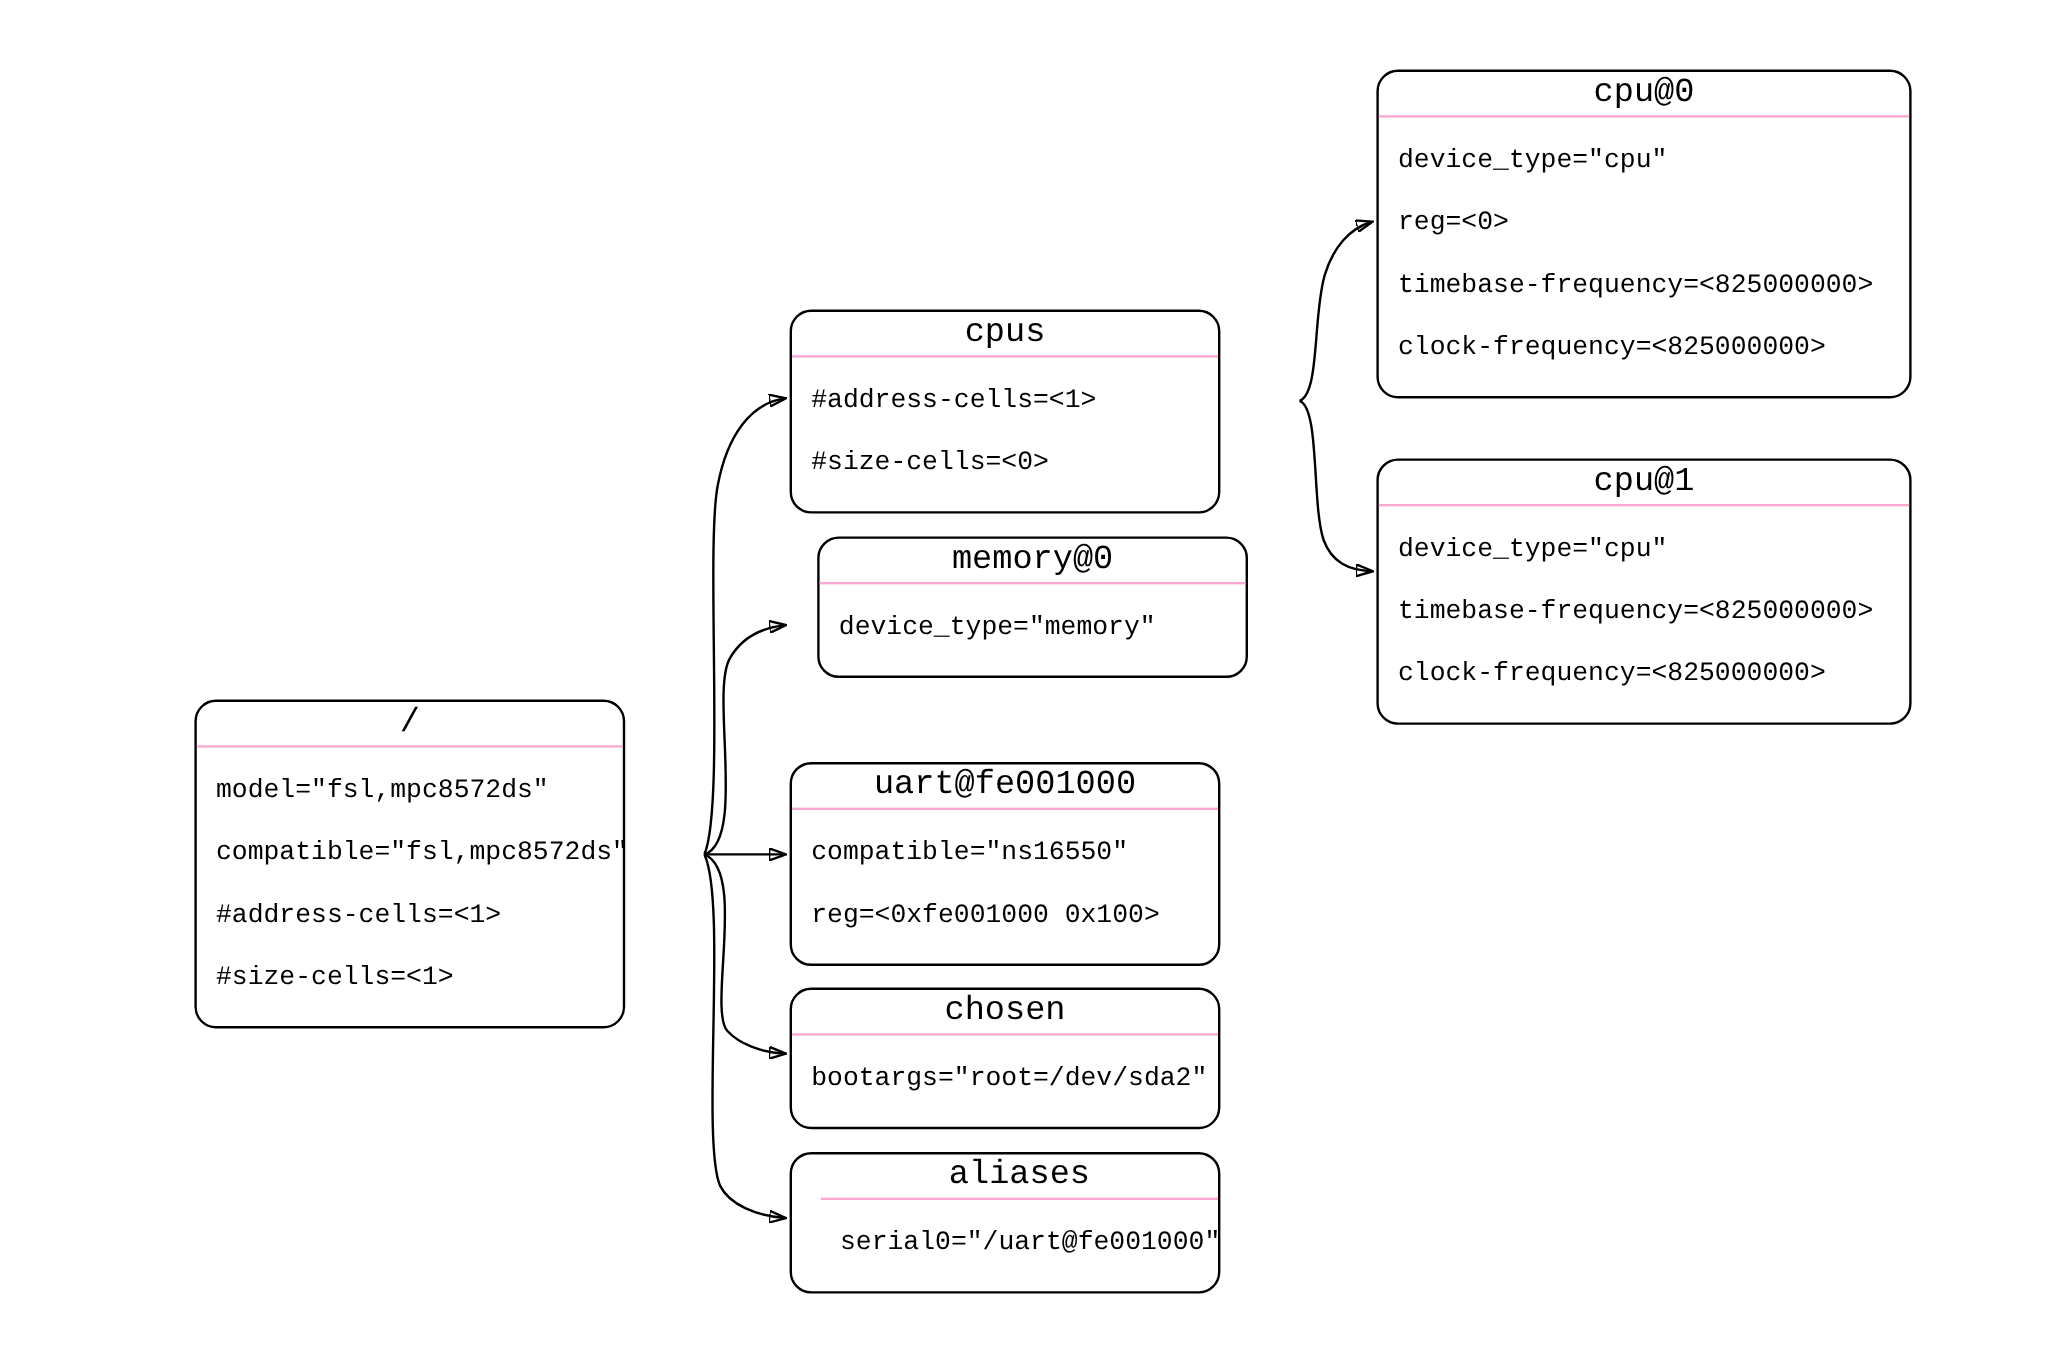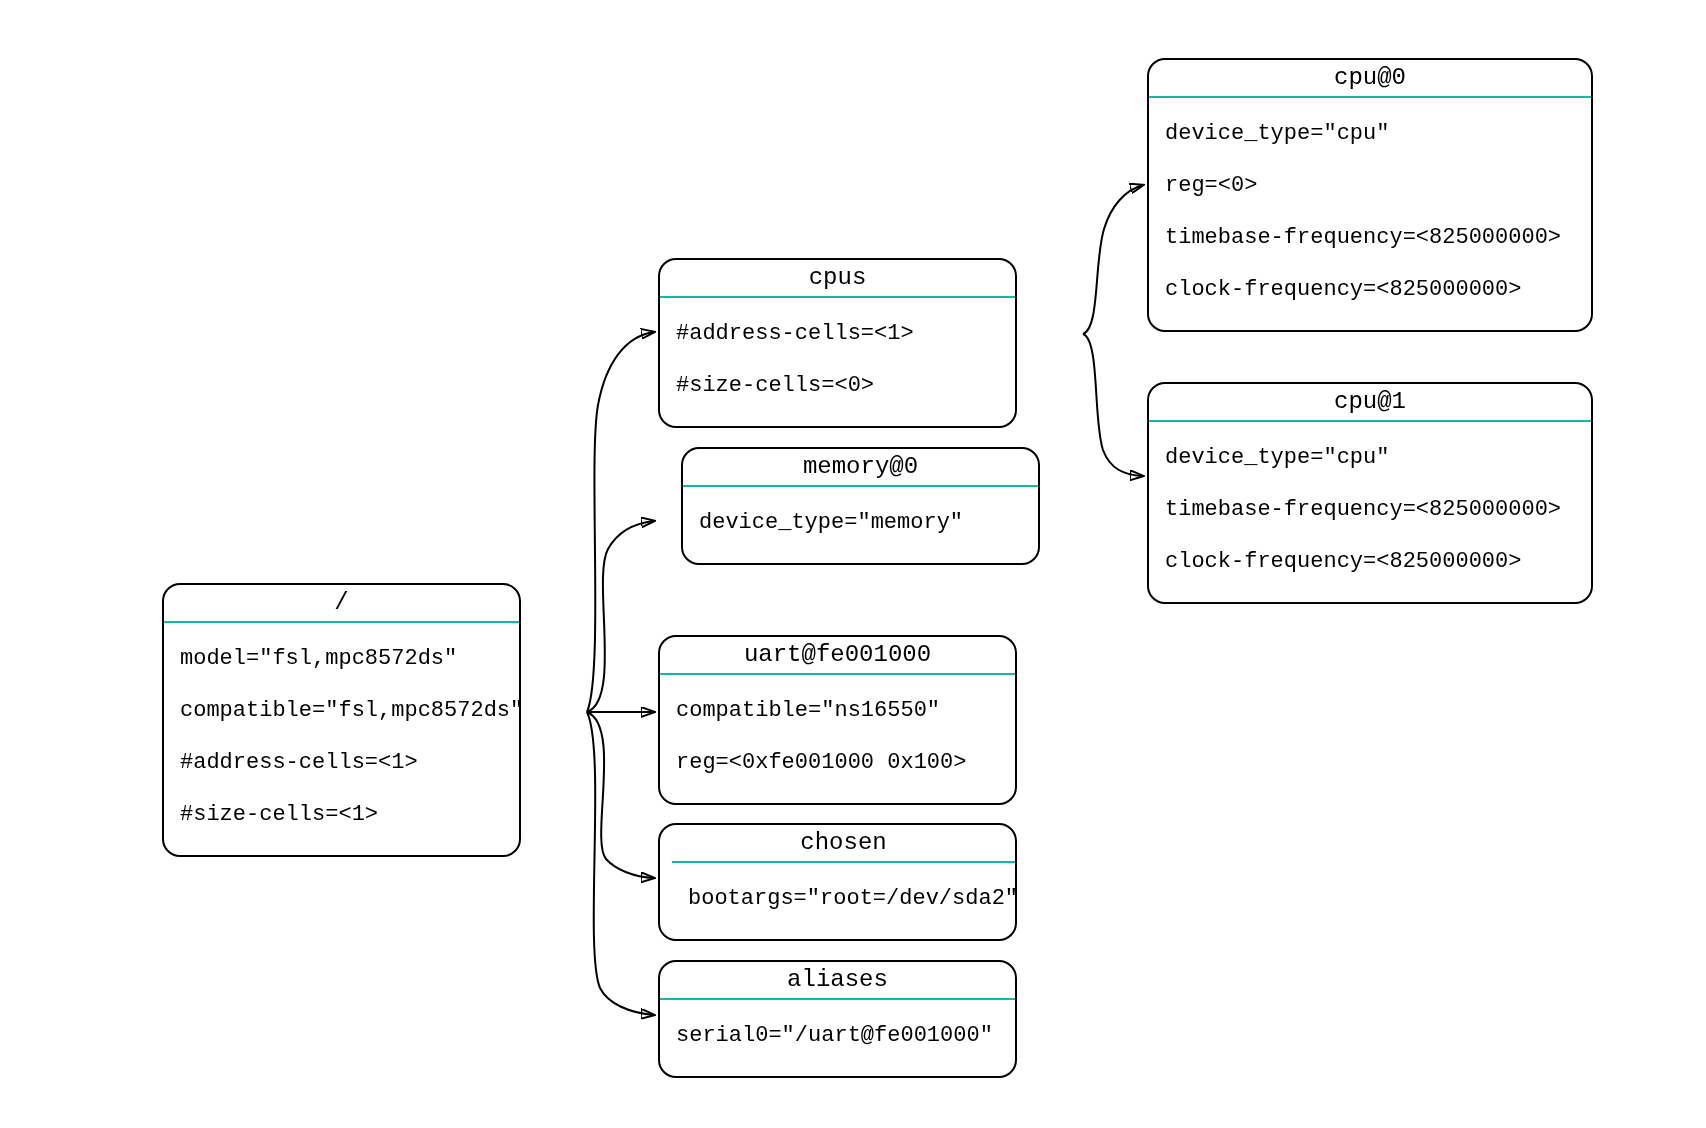--- a/index.html
+++ b/index.html
@@ -33,22 +33,22 @@
     position: absolute;
     background: #ffffff;
     border: 2px solid #000000;
     border-radius: 18px;
     box-sizing: border-box;
   }
   .node-title {
     height: 36px;
     line-height: 36px;
     text-align: center;
-    font-size: 24px;
-    border-bottom: 2px solid #14b8a6;
+    font-size: 28px;
+    border-bottom: 2px solid #f9a8d4;
     white-space: pre;
   }
   .node-body {
     padding: 10px 16px 14px 16px;
   }
   .node-prop {
     font-size: 22px;
     line-height: 52px;
     white-space: pre;
   }
@@ -101,28 +101,28 @@
   </div>
 
   <div class="node w-col2" style="left:658px; top:635px;">
     <div class="node-title">uart@fe001000</div>
     <div class="node-body">
       <div class="node-prop">compatible="ns16550"</div>
       <div class="node-prop">reg=&lt;0xfe001000 0x100&gt;</div>
     </div>
   </div>
 
-  <div class="node w-col2" style="left:658px; top:823px;padding-left:12px;">
+  <div class="node w-col2" style="left:658px; top:823px;">
     <div class="node-title">chosen</div>
     <div class="node-body">
       <div class="node-prop">bootargs="root=/dev/sda2"</div>
     </div>
   </div>
 
-  <div class="node w-col2" style="left:658px; top:960px;">
+  <div class="node w-col2" style="left:658px; top:960px;padding-left:24px;">
     <div class="node-title">aliases</div>
     <div class="node-body">
       <div class="node-prop">serial0="/uart@fe001000"</div>
     </div>
   </div>
 
   <div class="node w-col3" style="left:1147px; top:58px;">
     <div class="node-title">cpu@0</div>
     <div class="node-body">
       <div class="node-prop">device_type="cpu"</div>

